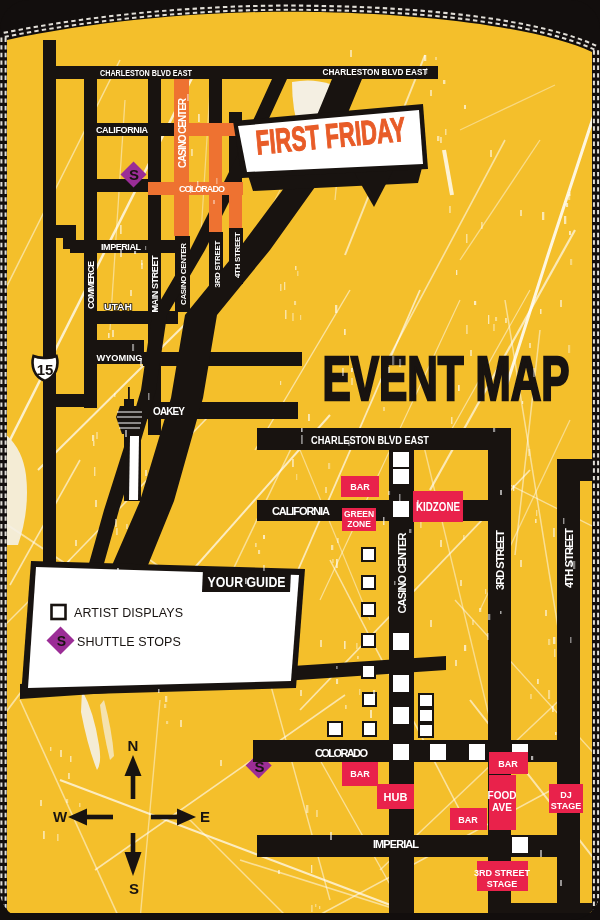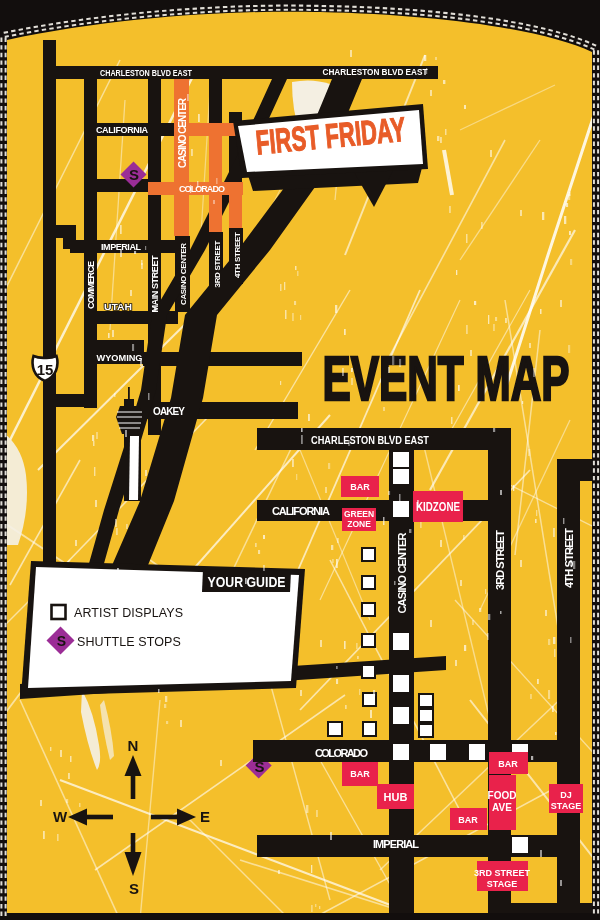--- a/index.html
+++ b/index.html
@@ -1,16 +1,16 @@
 <!DOCTYPE html>
 <html><head>
 <meta charset="utf-8">
 <style>
   html,body{margin:0;padding:0;background:#120E0D;}
-  #page{position:relative;width:600px;height:920px;overflow:hidden;background:#120E0D;}
+  #page{position:relative;width:600px;height:920px;overflow:hidden;background:#120E0D;border-radius:29px;}
   svg{position:absolute;top:0;left:0;}
   text{font-family:"Liberation Sans",sans-serif;}
 </style>
 </head>
 <body>
 <div id="page">
 <svg width="600" height="920" viewBox="0 0 600 920">
 <defs>
 <clipPath id="panel">
           <path d="M7,913 L7,40 C120,16 240,10 320,12 C445,15 545,30 592,52 L592,913 Z"></path>

